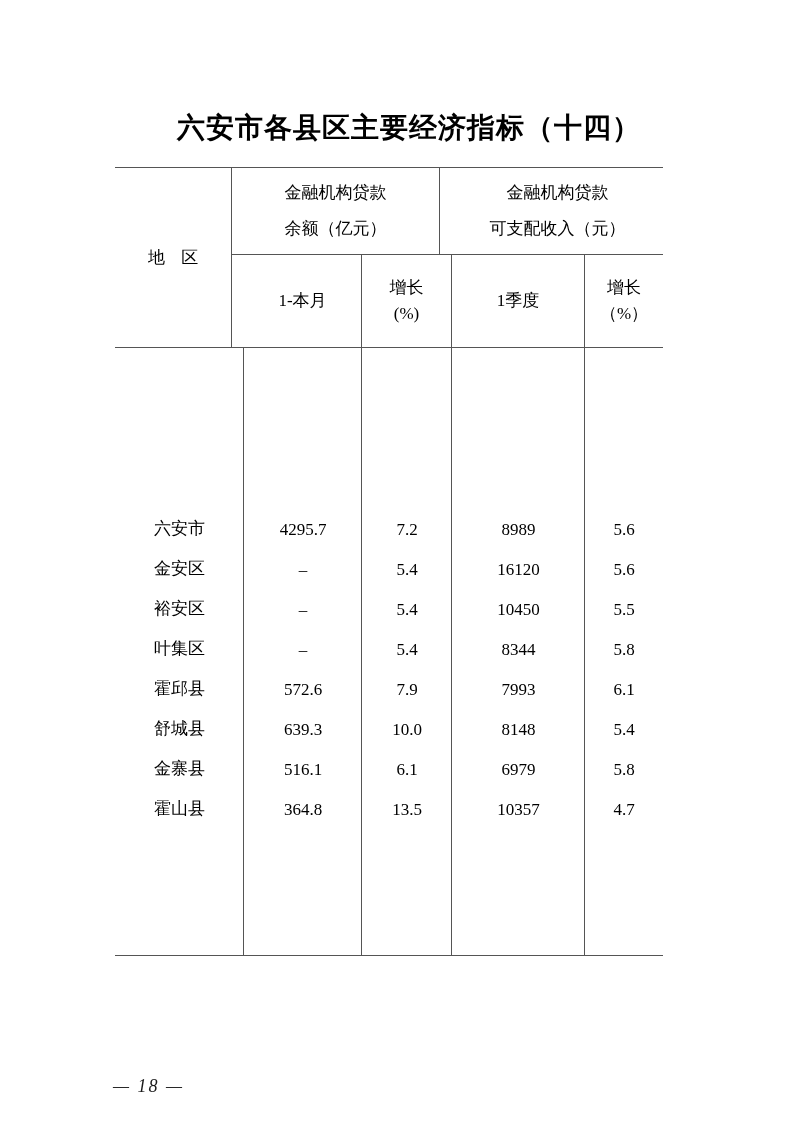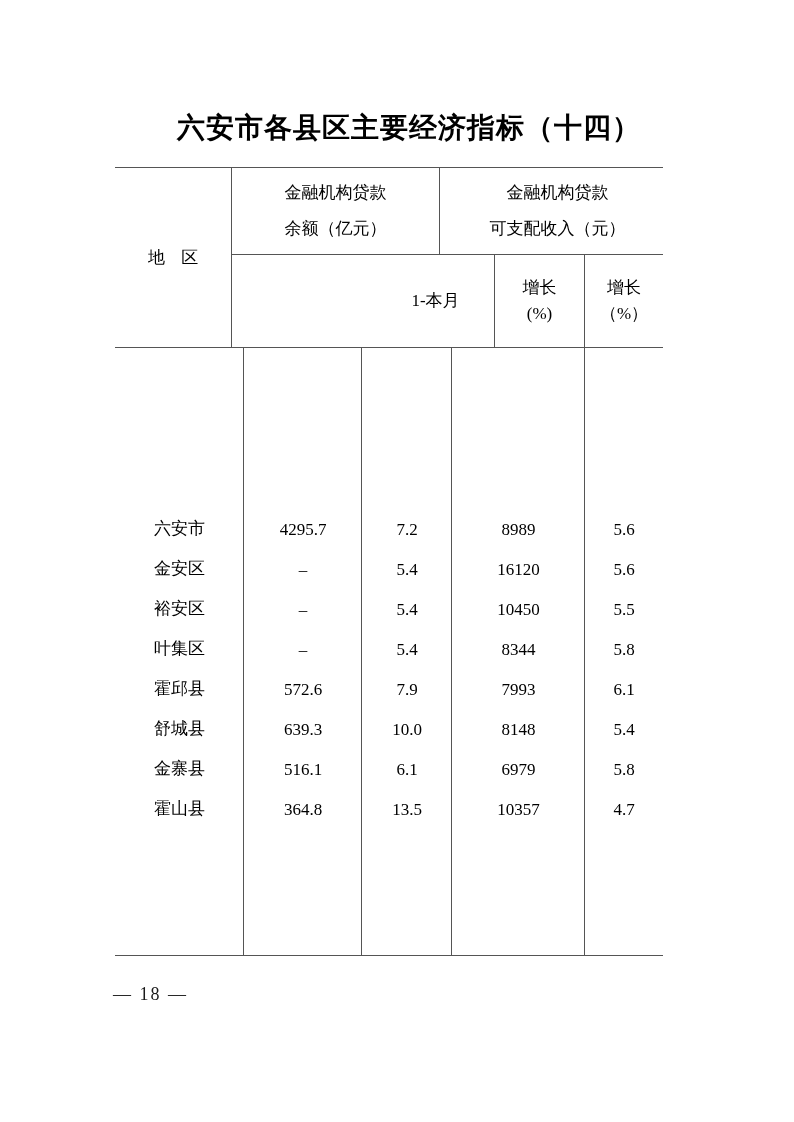--- a/index.html
+++ b/index.html
@@ -102,25 +102,26 @@
     align-items: flex-end;
   }
   .cell { text-align: center; }
   .cell.c-region { width: 129px; }
   .cell.c-loan   { width: 118px; }
   .cell.c-lg     { width: 90px; }
   .cell.c-income { width: 133px; }
   .cell.c-ig     { width: 78px; }
   .page-number {
     position: absolute;
-    top: 984px;
+    top: 1076px;
     left: 113px;
     font-size: 18px;
     letter-spacing: 2px;
     color: #1a1a1a;
+    font-style: italic;
   }
 </style>
 </head>
 <body>
 
 <div class="page">
 
   <div class="title">六安市各县区主要经济指标（十四）</div>
 
   <div class="table-wrap">
@@ -140,20 +141,24 @@
         </div>
         <div class="h-subs">
           <div class="h-sub s1">
             <span>1-本月</span>
             <span></span>
           </div>
           <div class="h-sub s2">
             <span>增长</span>
             <span>(%)</span>
           </div>
+          <div class="h-sub s3">
+            <span>1季度</span>
+            <span></span>
+          </div>
           <div class="h-sub s4">
             <span>增长（%）</span>
             <span></span>
           </div>
         </div>
       </div>
     </div>
 
     <div class="tbody">
       <div class="vline v1"></div>

